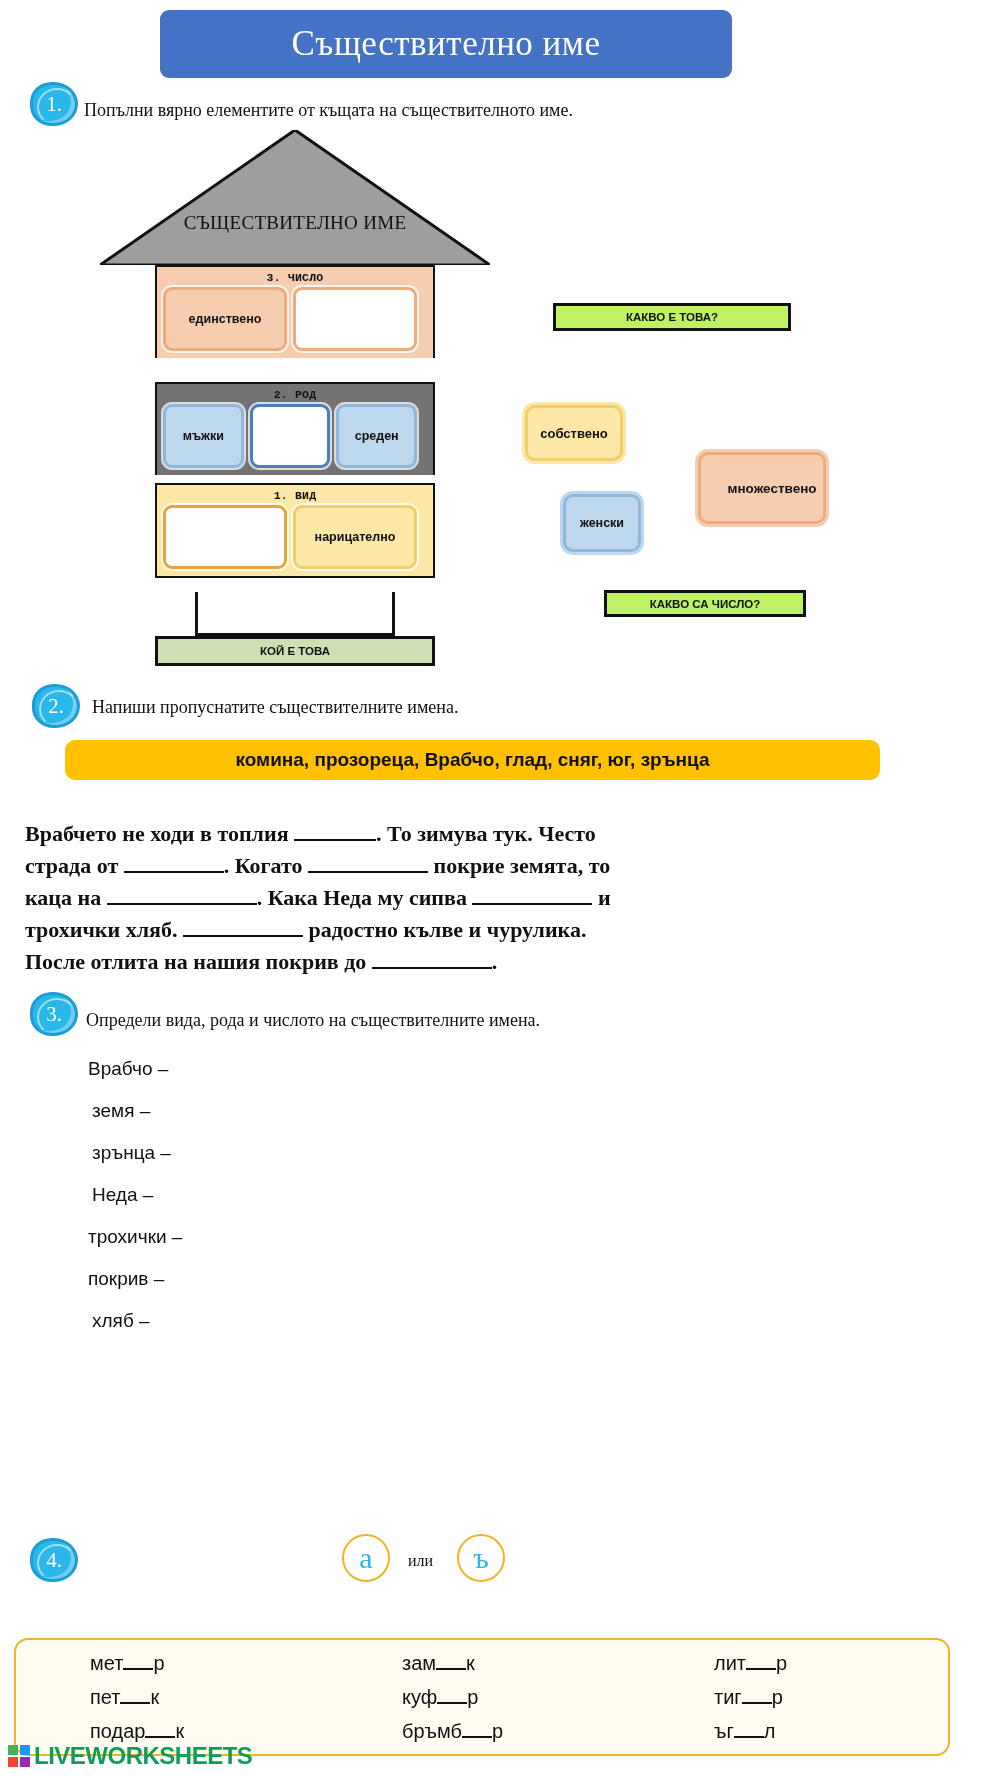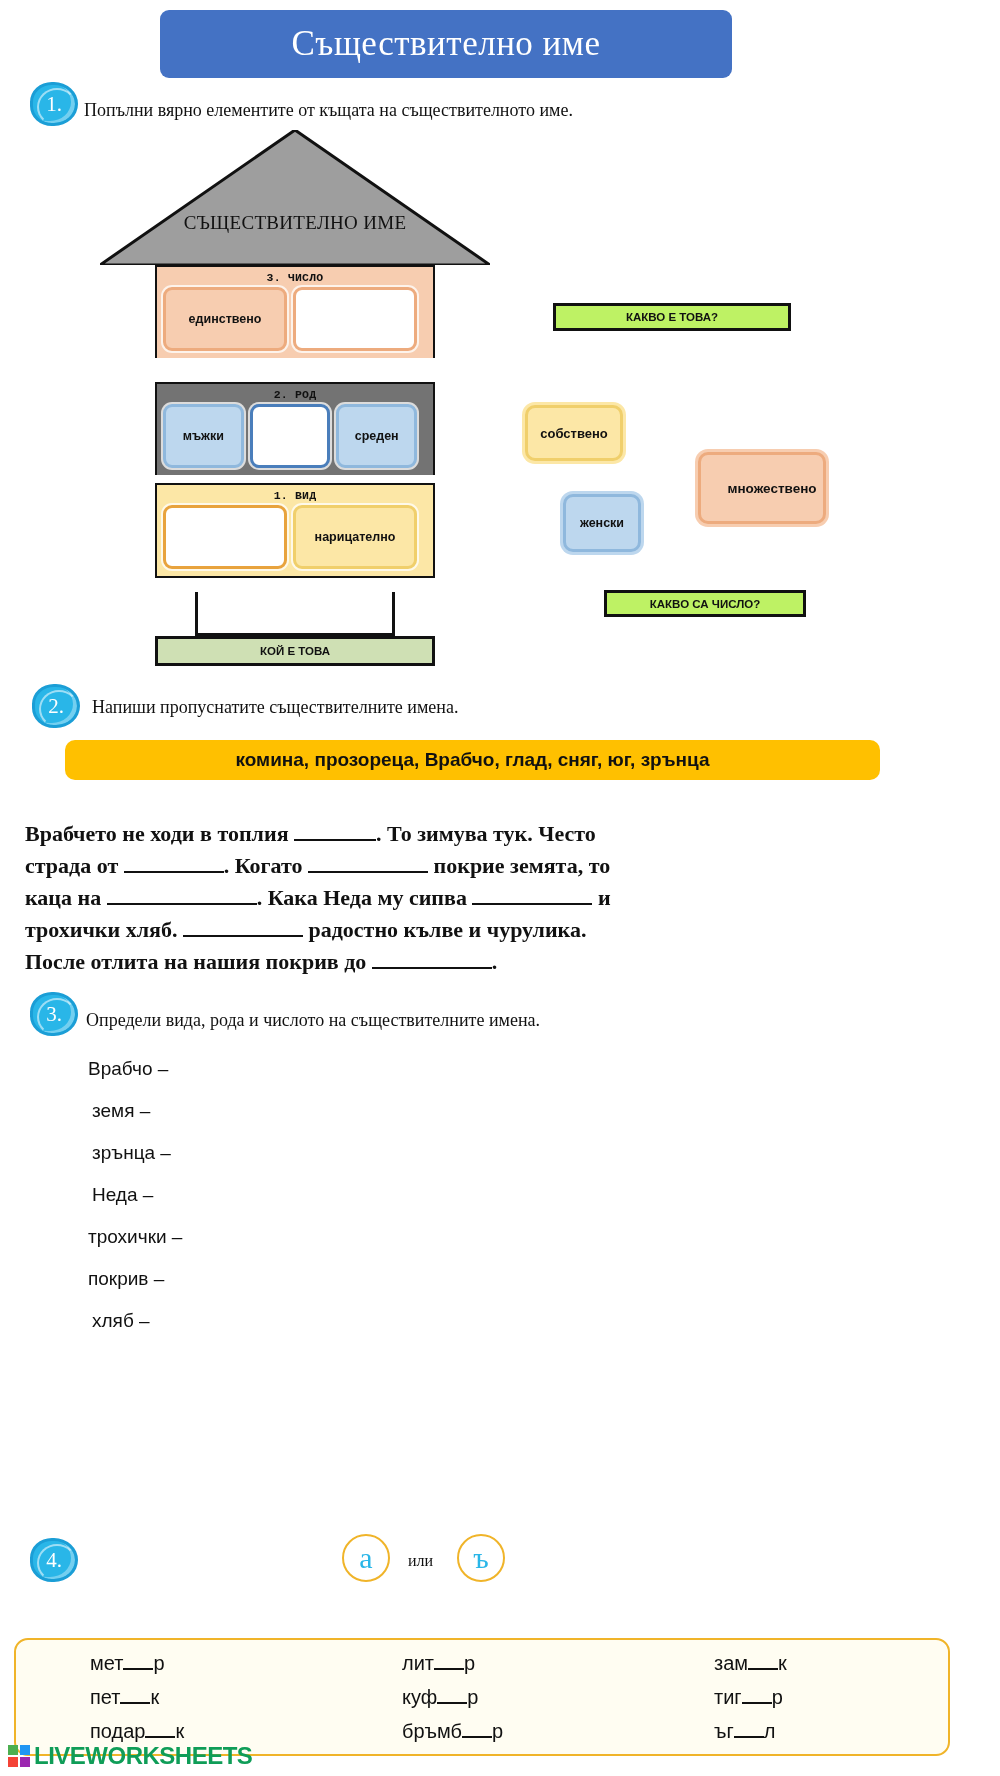--- a/index.html
+++ b/index.html
@@ -409,22 +409,22 @@
   <span>4.</span>
 </div>
 
 <div class="letter-circle" style="left:342px; top:1534px;">а</div>
 <div class="ili" style="left:408px; top:1552px;">или</div>
 <div class="letter-circle" style="left:457px; top:1534px;">ъ</div>
 
 <div id="ex4box"></div>
 <div id="ex4grid">
   <div class="cell"><span>мет</span><span class="gap"></span><span>р</span></div>
+  <div class="cell"><span>зам</span><span class="gap"></span><span>к</span></div>
   <div class="cell"><span>лит</span><span class="gap"></span><span>р</span></div>
-  <div class="cell"><span>зам</span><span class="gap"></span><span>к</span></div>
 
   <div class="cell"><span>пет</span><span class="gap"></span><span>к</span></div>
   <div class="cell"><span>куф</span><span class="gap"></span><span>р</span></div>
   <div class="cell"><span>тиг</span><span class="gap"></span><span>р</span></div>
 
   <div class="cell"><span>подар</span><span class="gap"></span><span>к</span></div>
   <div class="cell"><span>бръмб</span><span class="gap"></span><span>р</span></div>
   <div class="cell"><span>ъг</span><span class="gap"></span><span>л</span></div>
 </div>
 

